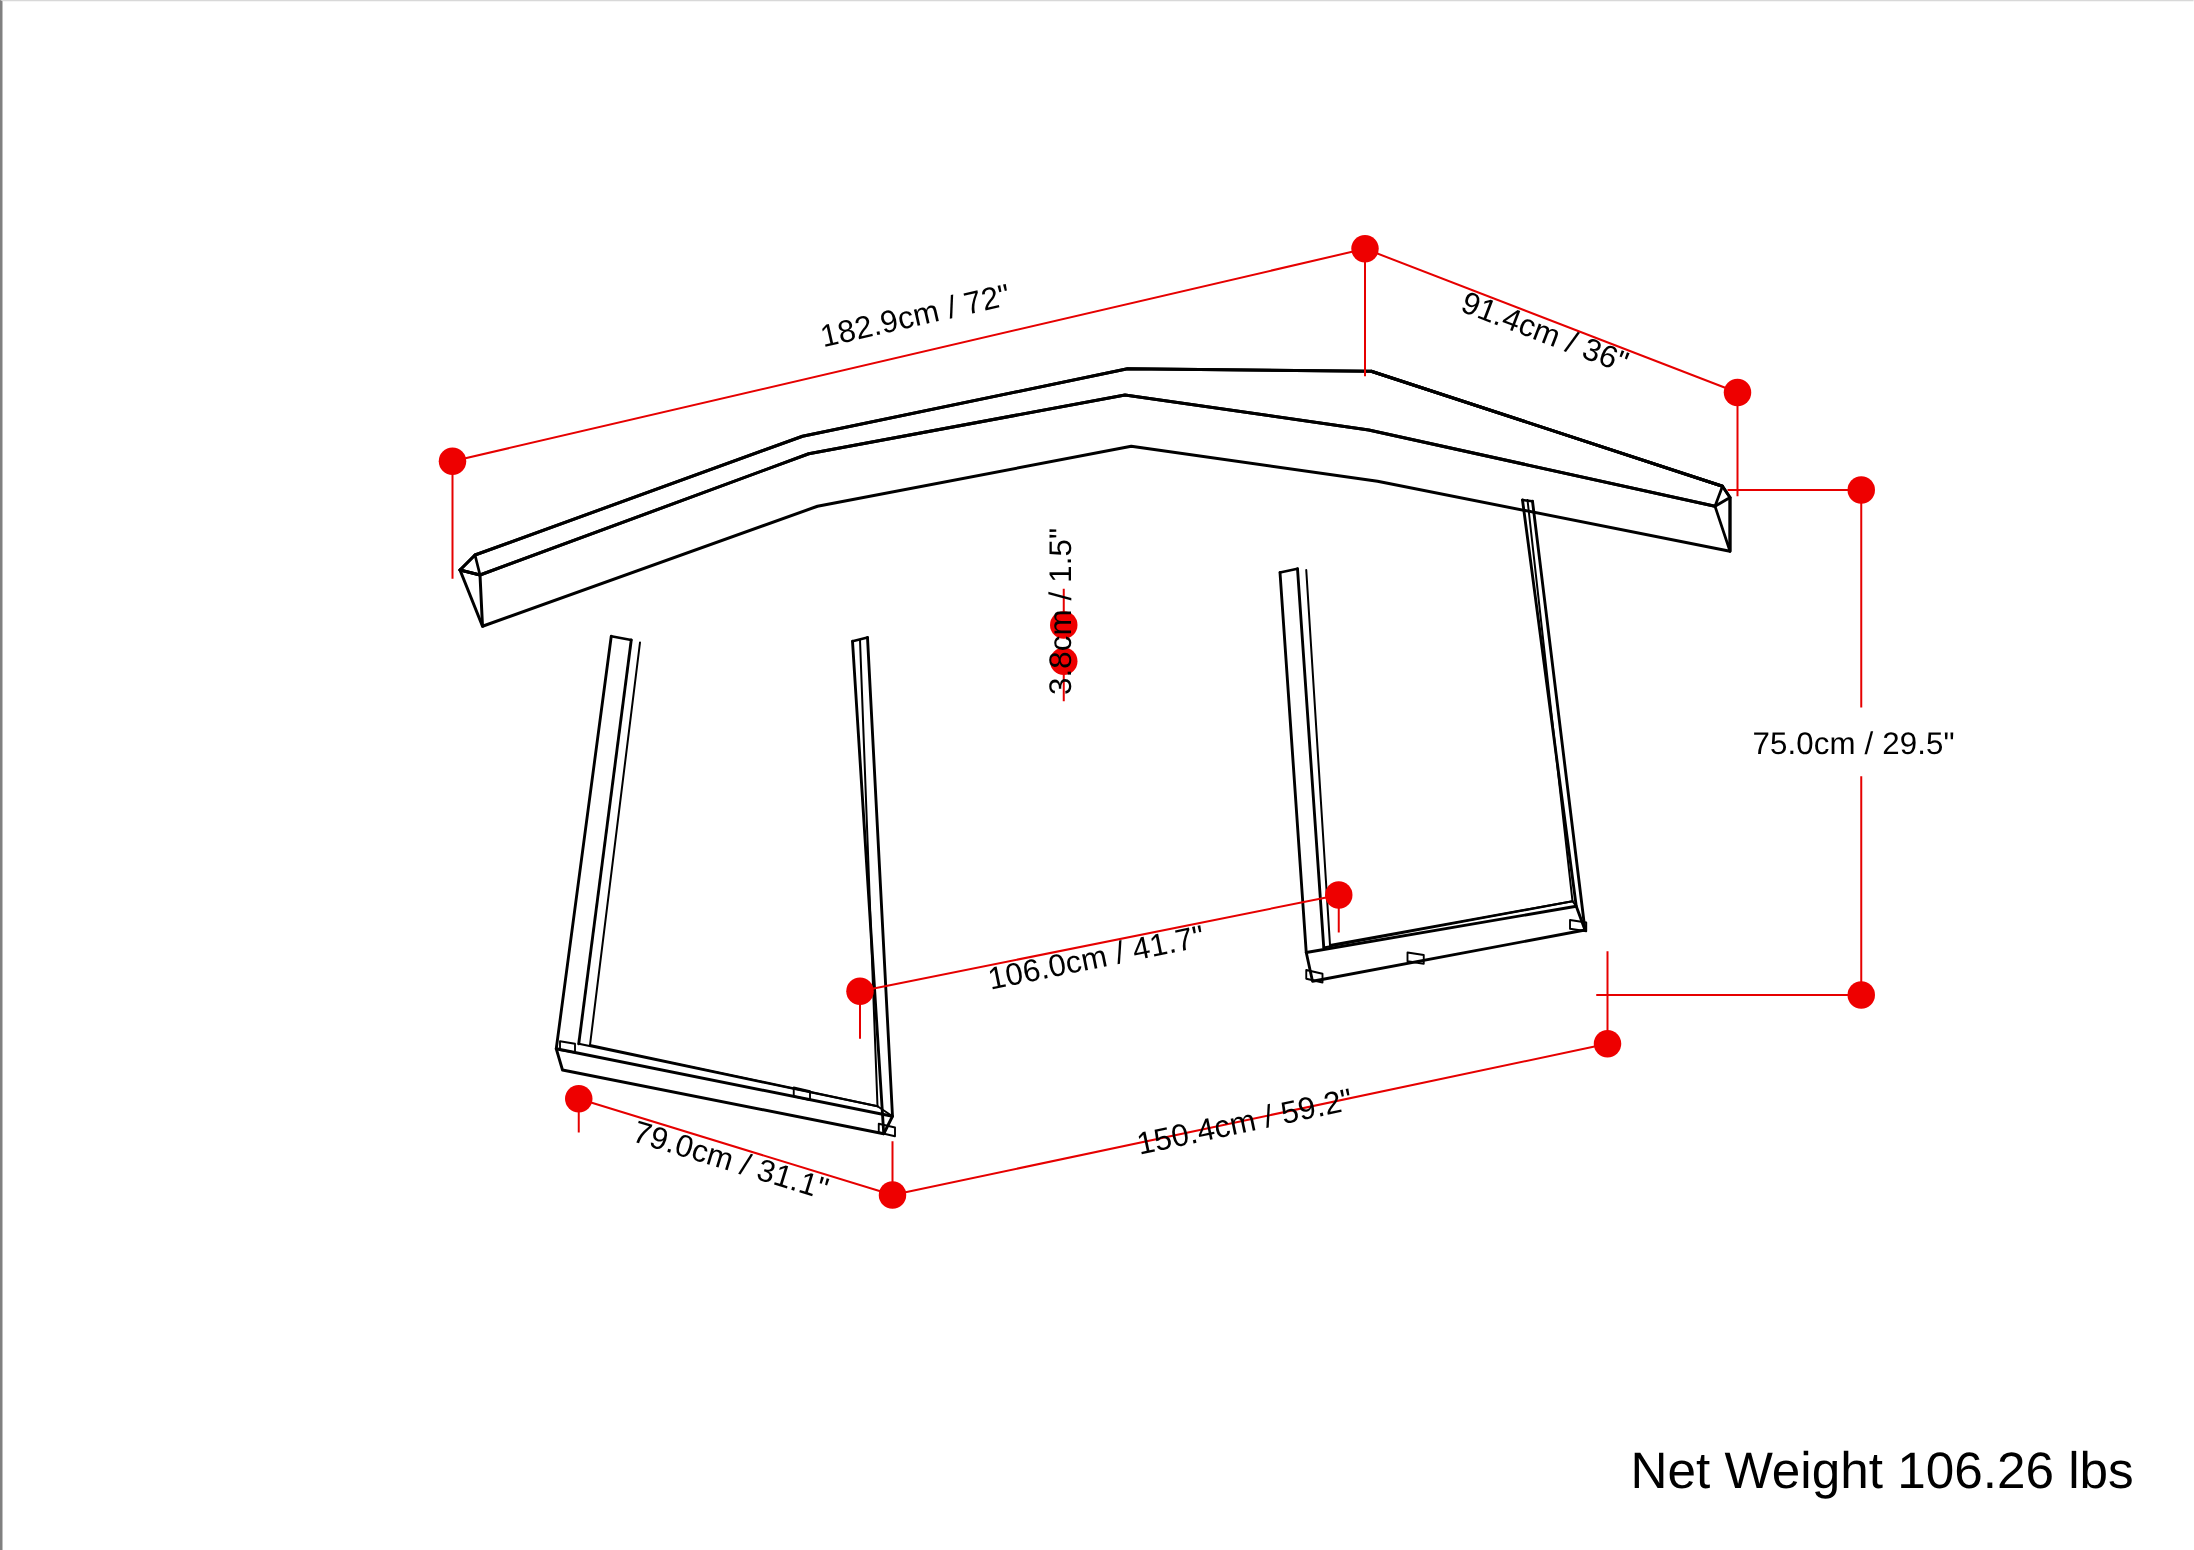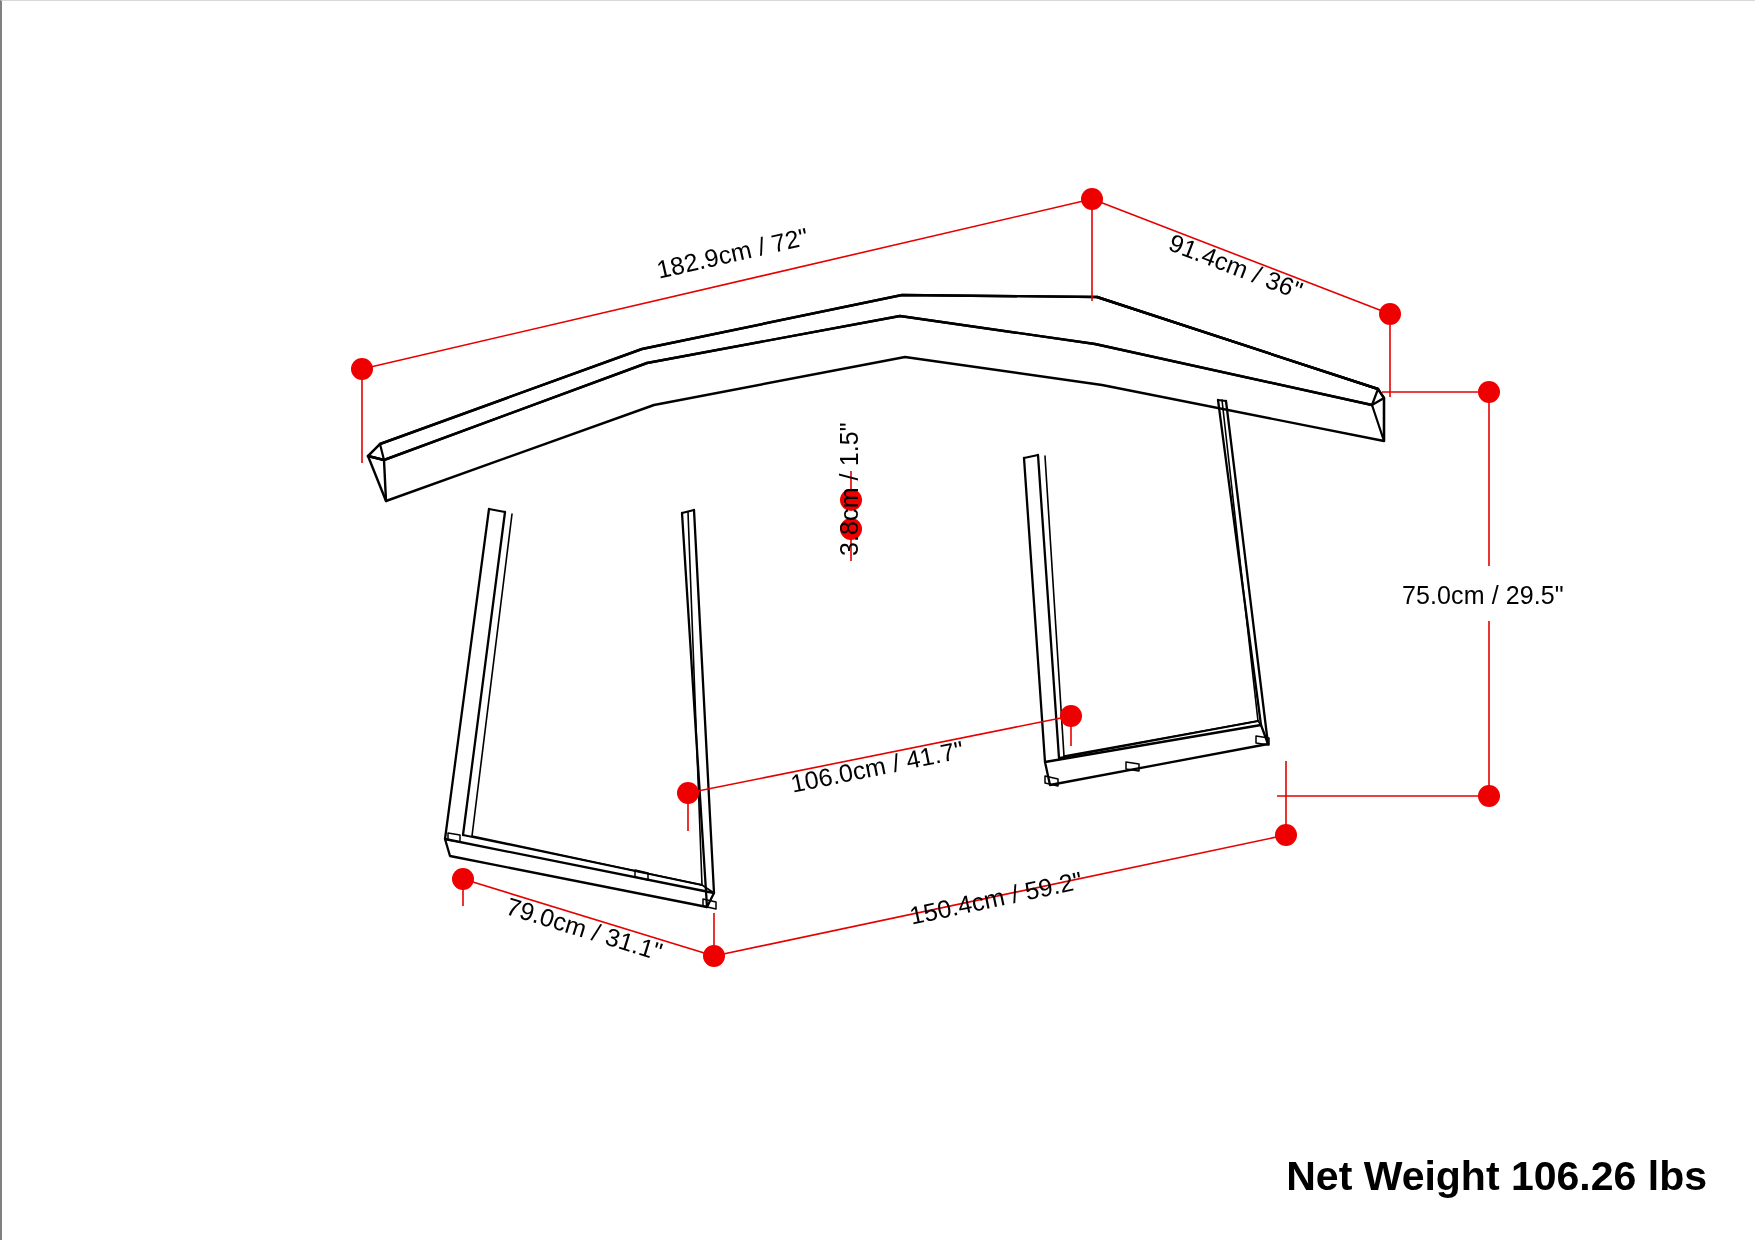--- a/index.html
+++ b/index.html
@@ -39,21 +39,20 @@
     font-size: 25px;
   }
   #net-weight {
     position: absolute;
     right: 48px;
     bottom: 40px;
     font-size: 41px;
     color: #000000;
     font-family: "Liberation Sans", sans-serif;
     white-space: nowrap;
-    font-weight: bold;
   }
 </style>
 </head>
 <body>
 
 <div id="page">
 
   <svg id="drawing" viewBox="0 0 1755 1240" xmlns="http://www.w3.org/2000/svg">
 
     <g fill="none" stroke="#000000" stroke-width="2.4" stroke-linejoin="round" stroke-linecap="round">

